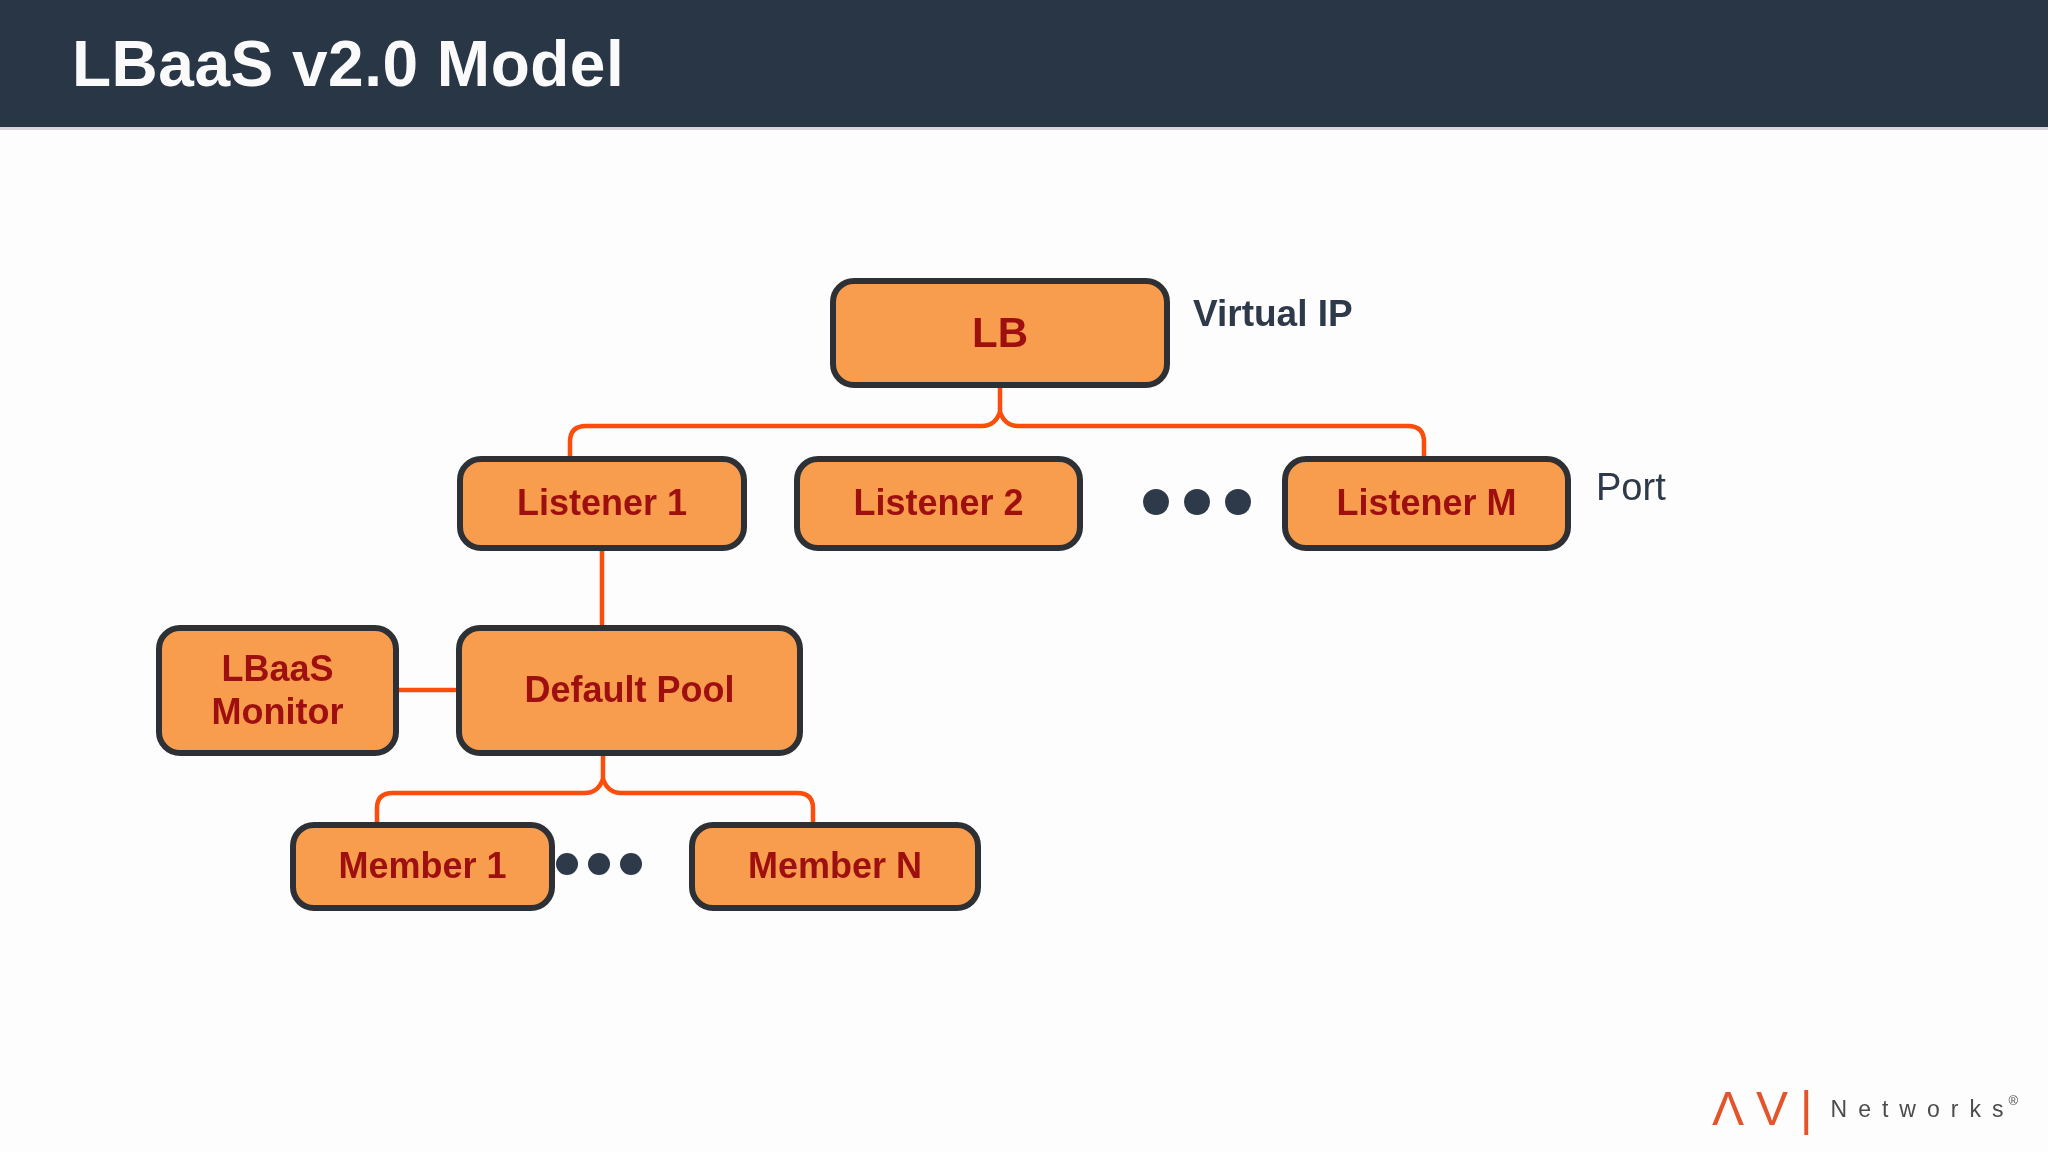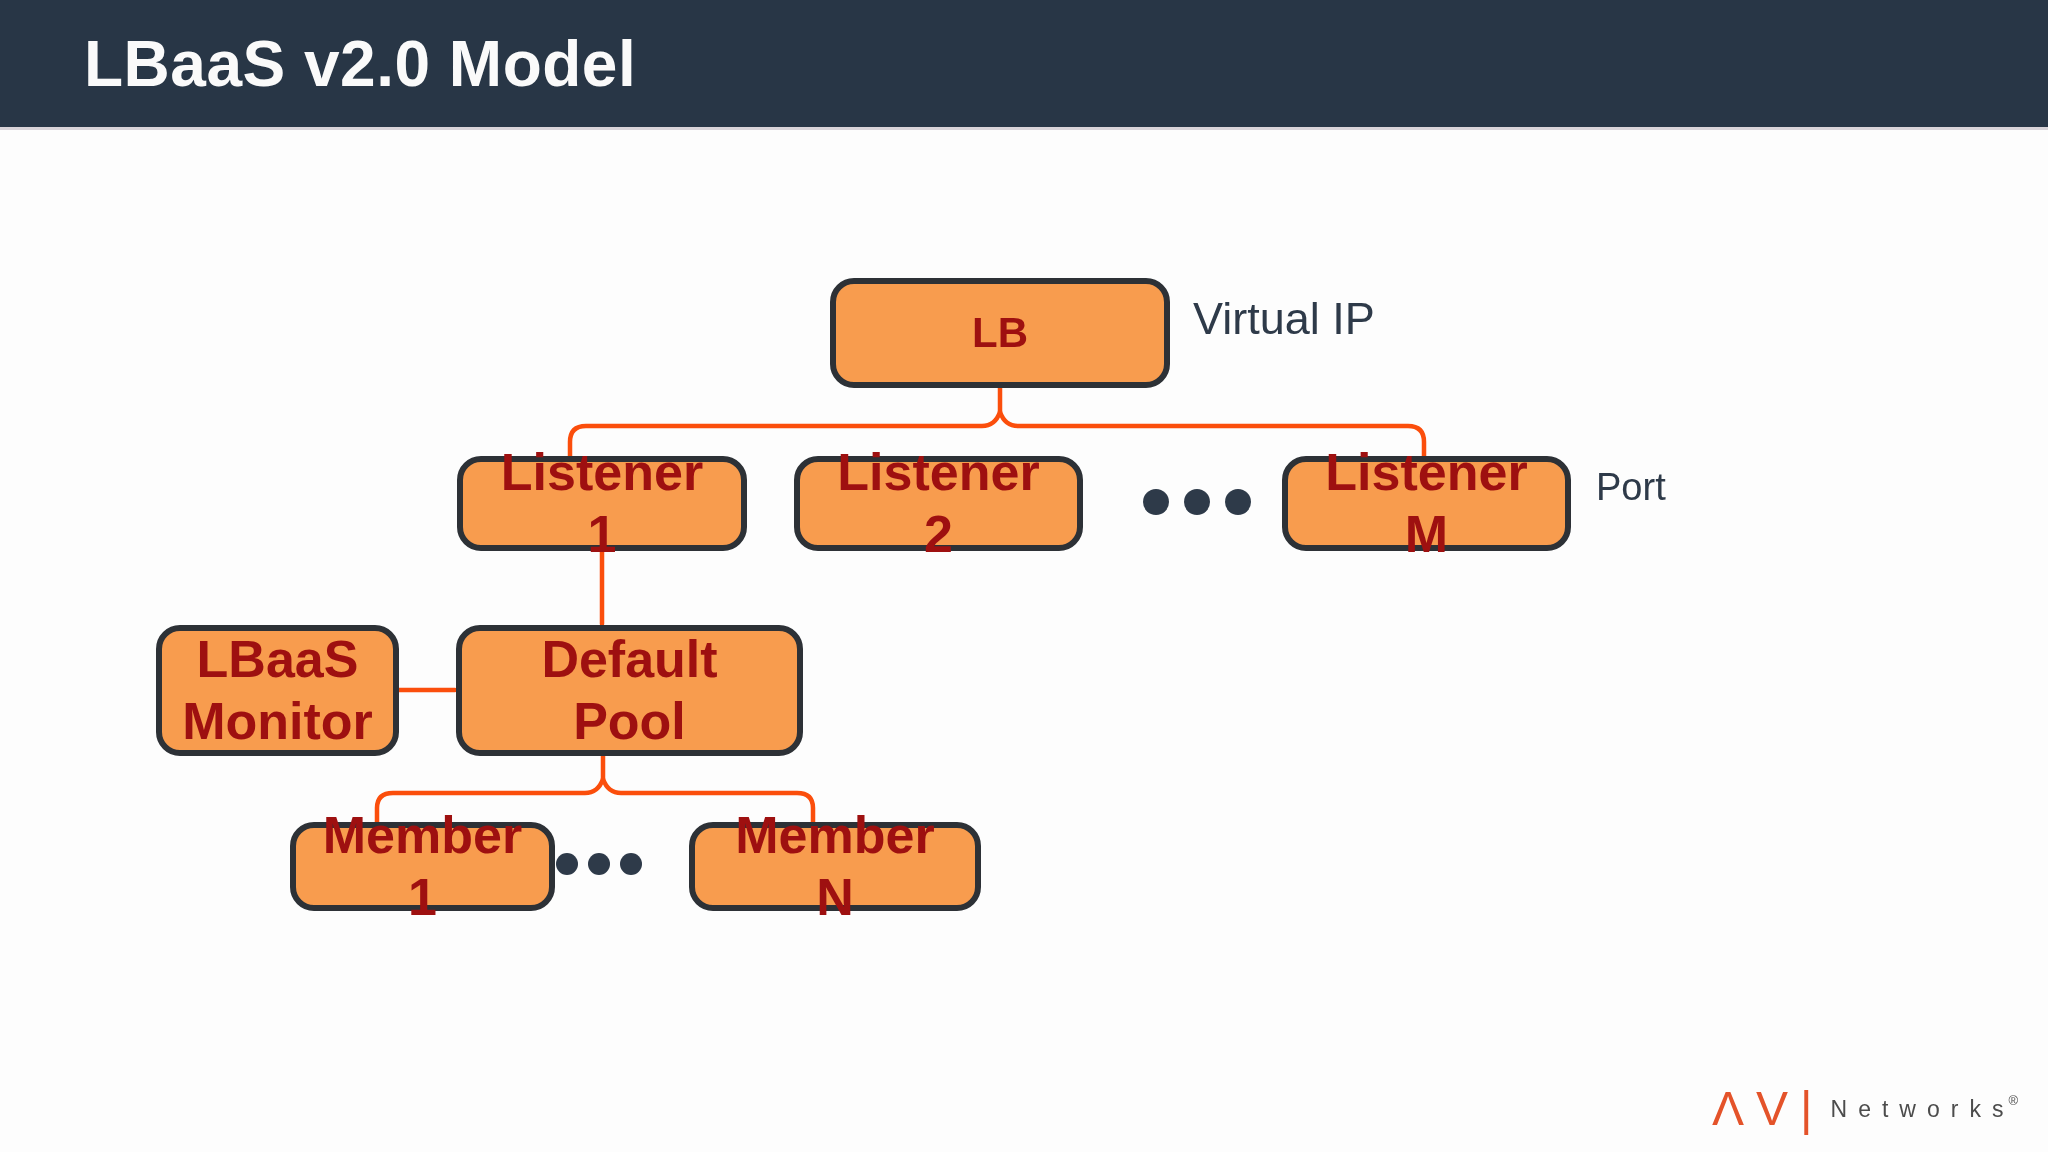--- a/index.html
+++ b/index.html
@@ -11,57 +11,56 @@
   }
   .stage{position:absolute;inset:0;width:2048px;height:1152px;}
 
   
   .titlebar{
     position:absolute;left:0;top:0;width:2048px;height:130px;
     background:#283646;
     border-bottom:3px solid #d9d4d9;
     display:flex;align-items:center;
     box-sizing:border-box;
-    padding-left:12px;
   }
   .titlebar h1{
     margin:0 0 0 72px;
     font-size:64px;font-weight:700;color:#fafafa;letter-spacing:.5px;
   }
 
   
   .canvas{position:absolute;left:0;top:130px;width:2048px;height:1022px;}
   svg.wires{position:absolute;left:0;top:-130px;width:2048px;height:1152px;pointer-events:none;}
   svg.wires path{stroke:#fb4e0c;stroke-width:4.5;fill:none;stroke-linecap:round;stroke-linejoin:round;}
 
   
   .node{
     position:absolute;box-sizing:border-box;
     background:#f89c4e;
     border:6px solid #2d3136;border-radius:24px;
     display:flex;align-items:center;justify-content:center;text-align:center;
     padding:4px 28px;
   }
   .node .node-label{
-    font-weight:700;font-size:52px;color:#9e1010;line-height:1.18;
+    font-weight:700;font-size:36px;color:#9e1010;line-height:1.18;
   }
   
   .n-lb       {left:830px;top:148px;width:340px;height:110px;}
   .n-lb .node-label{font-size:42px;}
   .n-l1       {left:457px;top:326px;width:290px;height:95px;}
   .n-l2       {left:794px;top:326px;width:289px;height:95px;justify-content:center;}
   .n-lm       {left:1282px;top:326px;width:289px;height:95px;}
   .n-hm       {left:156px;top:495px;width:243px;height:131px;}
   .n-dp       {left:456px;top:495px;width:347px;height:131px;}
   .n-m1       {left:290px;top:692px;width:265px;height:89px;}
   .n-mn       {left:653px;top:692px;width:292px;height:89px;margin-left:36px;}
 
   
   .anno{position:absolute;color:#2e3a49;white-space:nowrap;}
-  .anno.virtual-ip{left:1193px;top:163px;font-size:45px;font-weight:400;}
+  .anno.virtual-ip{left:1193px;top:163px;font-size:37px;font-weight:700;}
   .anno.port{left:1596px;top:336px;font-size:38px;font-weight:400;}
 
   
   .dots{position:absolute;display:flex;align-items:center;}
   .dots span{display:block;border-radius:50%;background:#2e3a49;}
   .dots.listeners{left:1143px;top:359px;gap:15px;}
   .dots.listeners span{width:26px;height:26px;}
   .dots.members{left:556px;top:723px;gap:10px;}
   .dots.members span{width:22px;height:22px;}
   .logo-wrap{position:absolute;left:1712px;top:954px;width:300px;height:50px;

